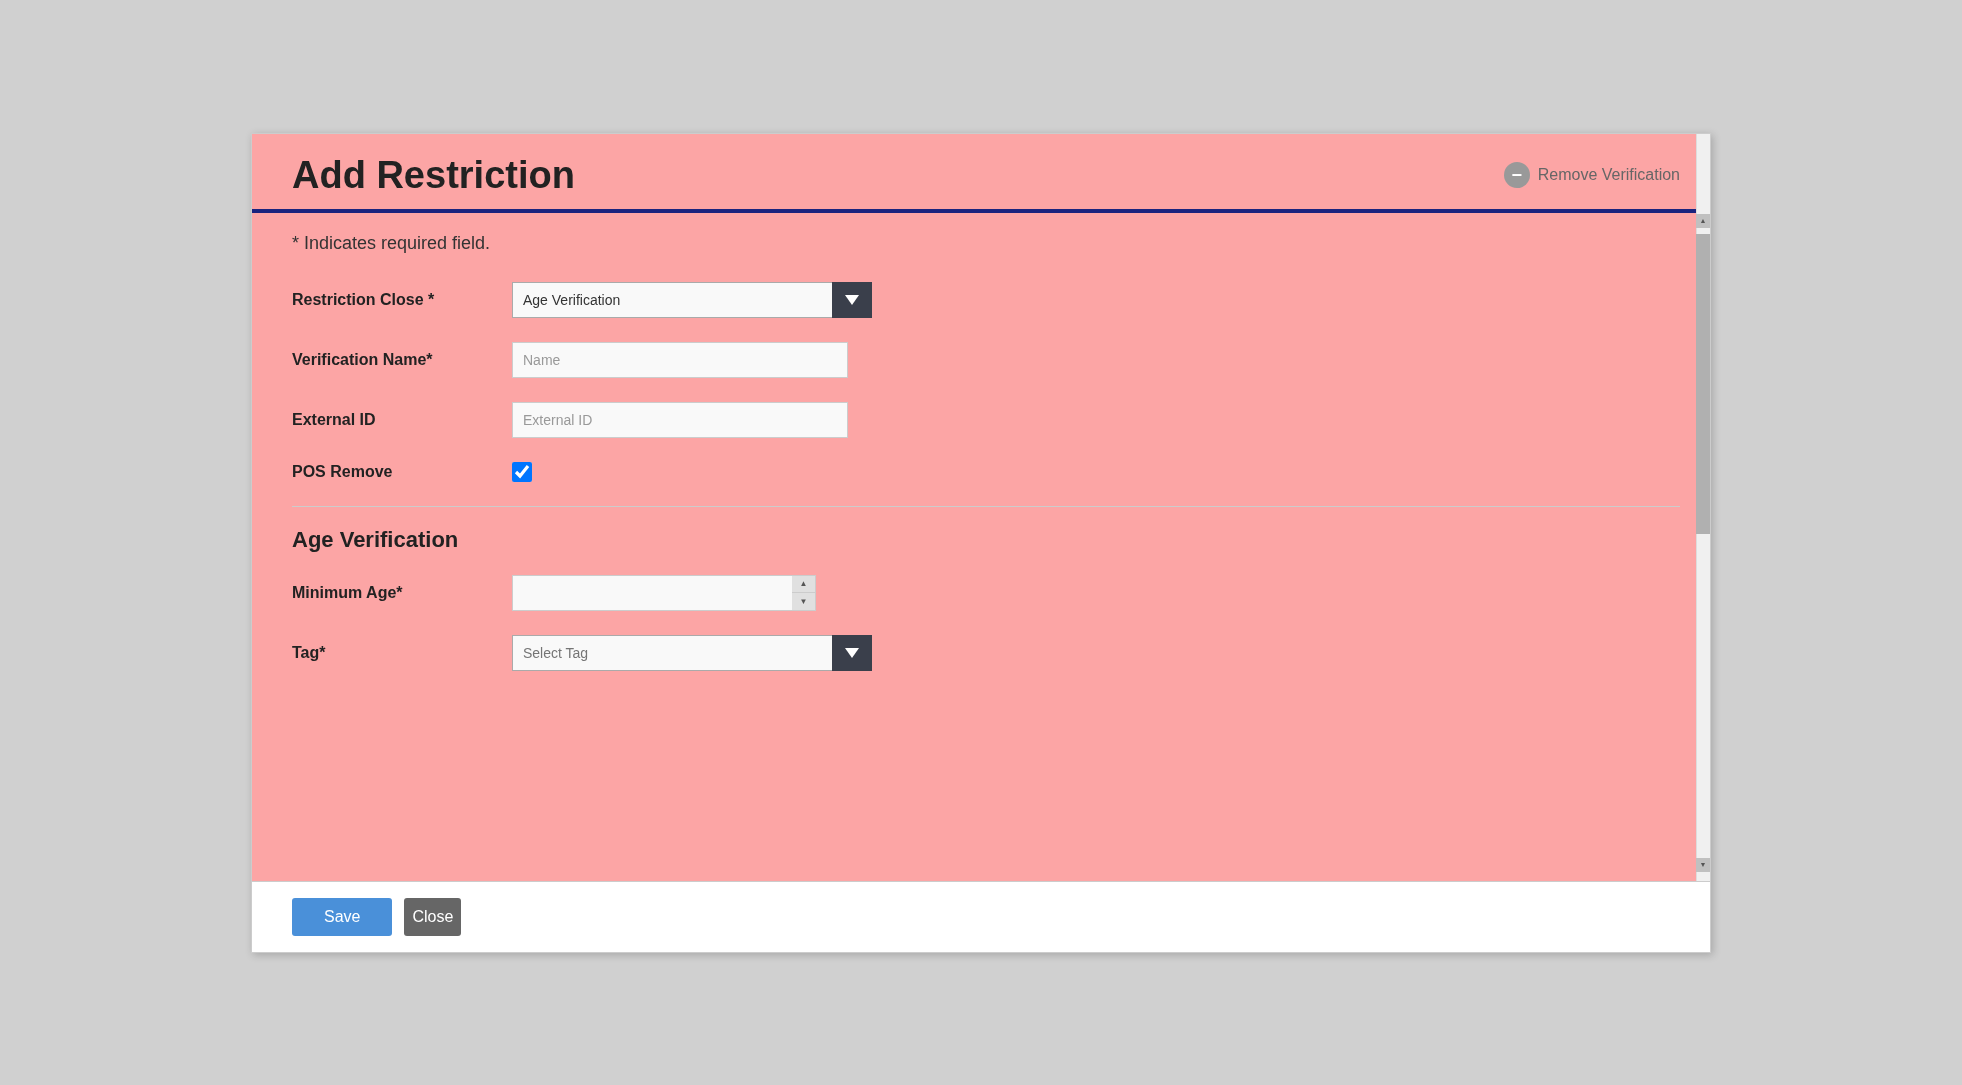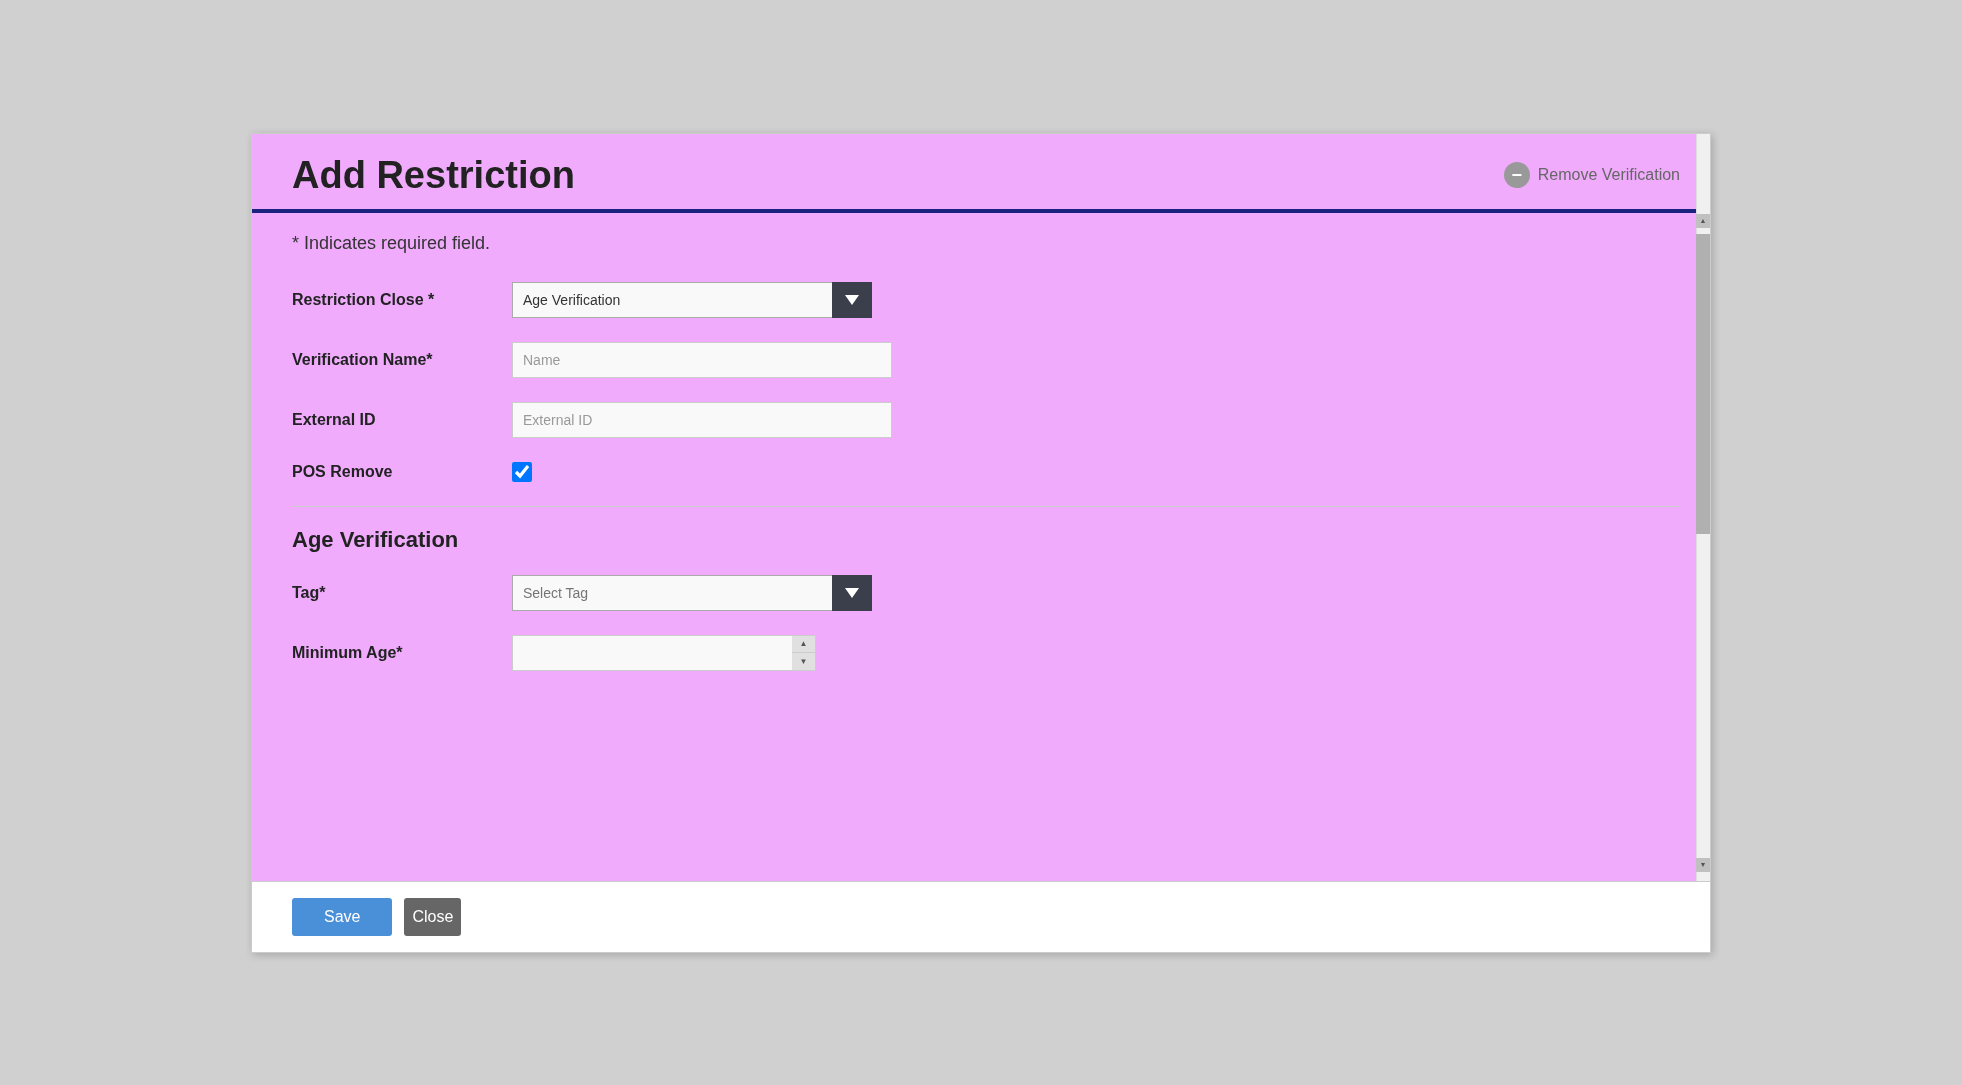--- a/index.html
+++ b/index.html
@@ -12,21 +12,21 @@
     body {
       background: #d0d0d0;
       display: flex;
       align-items: center;
       justify-content: center;
       min-height: 100vh;
       padding: 20px;
     }
 
     .modal-container {
-      background: #f0abfc;
+      background: #fca5a5;
       border: 1px solid #cccccc;
       width: 1460px;
       min-height: 820px;
       position: relative;
       box-shadow: 2px 2px 8px rgba(0,0,0,0.2);
     }
 
     .modal-header {
       padding: 20px 30px 0 40px;
       display: flex;
@@ -124,21 +124,21 @@
       justify-content: center;
       cursor: pointer;
       flex-shrink: 0;
     }
 
     .select-btn svg {
       fill: white;
     }
 
     .text-input {
-      width: 380px;
+      width: 336px;
       height: 36px;
       border: 1px solid #cccccc;
       background: #f9f9f9;
       padding: 6px 10px;
       font-size: 14px;
       color: #999999;
     }
 
     .text-input::placeholder {
       color: #999999;
@@ -328,42 +328,42 @@
     <div class="form-row">
       <label class="form-label">POS Remove</label>
       <input type="checkbox" class="checkbox-input" checked="" style="">
     </div>
 
     <hr class="section-divider">
 
     <h2 class="section-title">Age Verification</h2>
 
     <div class="form-row">
+      <label class="form-label">Minimum Age*</label>
+      <div class="spinner-wrapper">
+        <input type="number" class="spinner-input" value="" style="">
+        <div class="spinner-btns">
+          <button class="spinner-up">▲</button>
+          <button class="spinner-down">▼</button>
+        </div>
+      </div>
+    </div>
+
+    <div class="form-row">
       <label class="form-label">Tag*</label>
       <div class="select-wrapper">
         <input type="text" class="select-input" placeholder="Select Tag" value="" style="">
         <div class="select-btn">
           <svg width="14" height="10" viewBox="0 0 14 10">
             <polygon points="0,0 14,0 7,10"></polygon>
           </svg>
         </div>
       </div>
     </div>
 
-    <div class="form-row">
-      <label class="form-label">Minimum Age*</label>
-      <div class="spinner-wrapper">
-        <input type="number" class="spinner-input" value="" style="">
-        <div class="spinner-btns">
-          <button class="spinner-up">▲</button>
-          <button class="spinner-down">▼</button>
-        </div>
-      </div>
-    </div>
-
   </div>
 
   <div class="modal-footer">
     <button class="btn-save">Save</button>
     <button class="btn-close">Close</button>
   </div>
 
 </div>
 
 </body></html>

